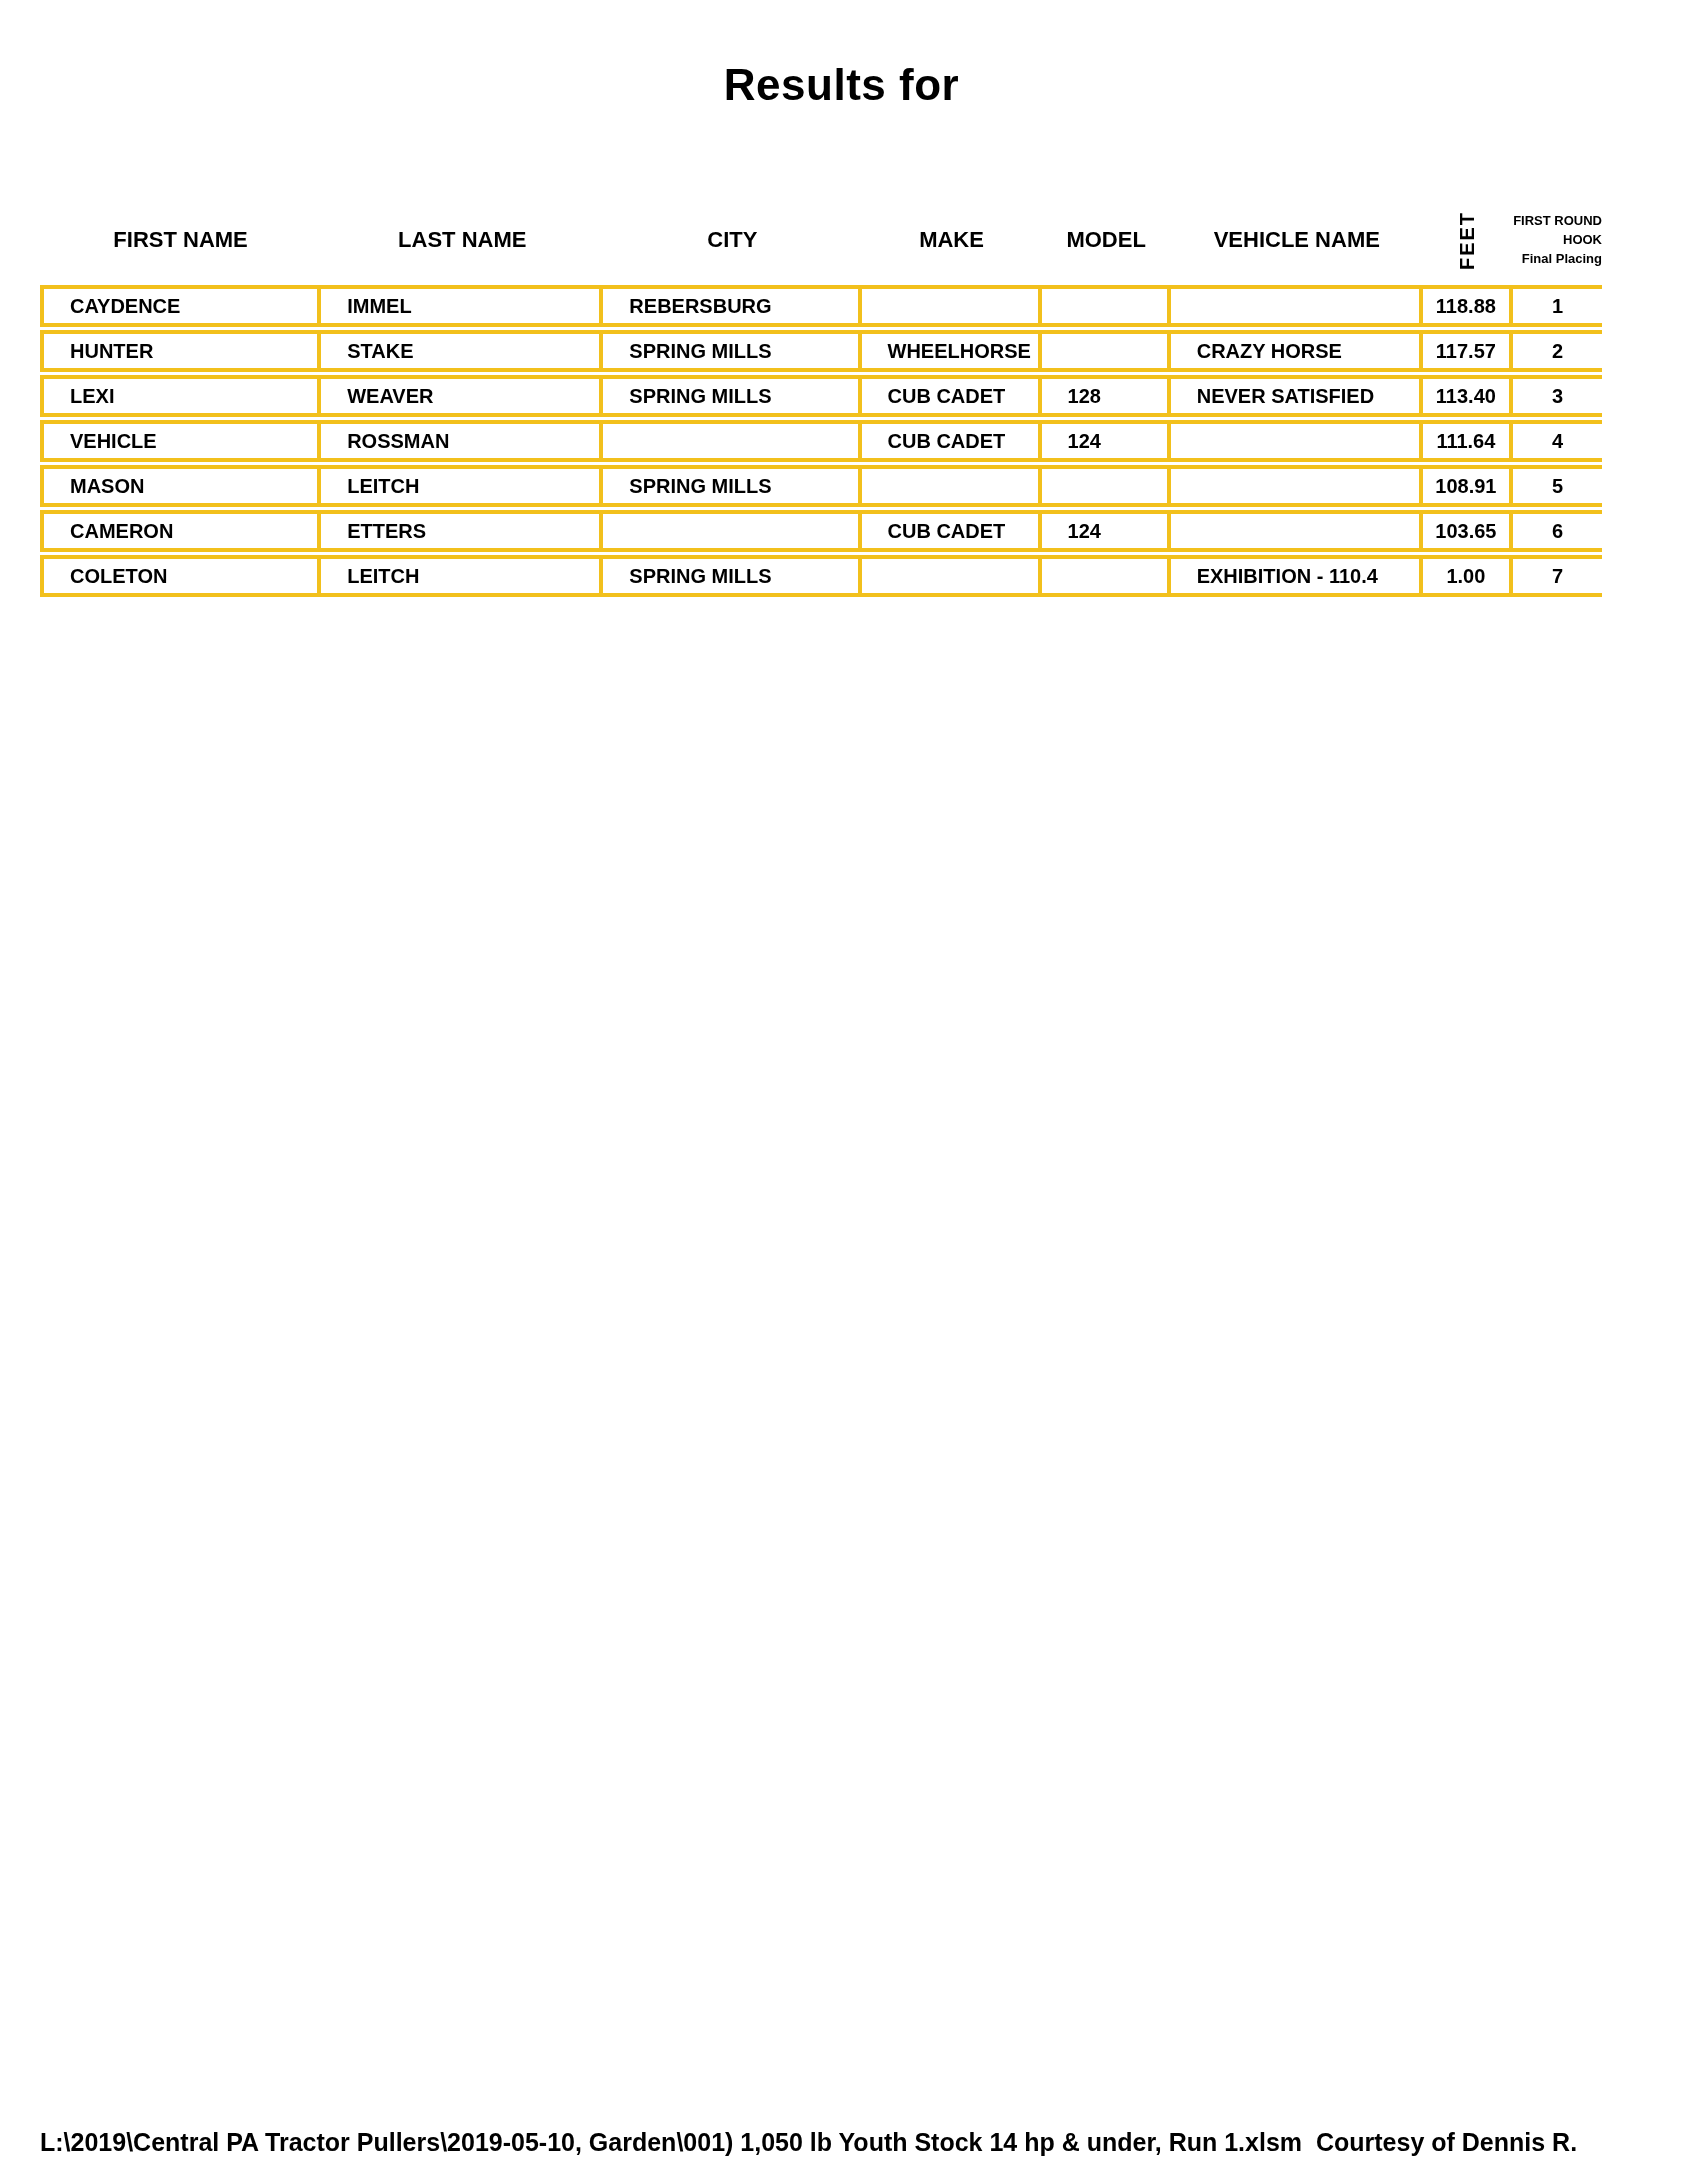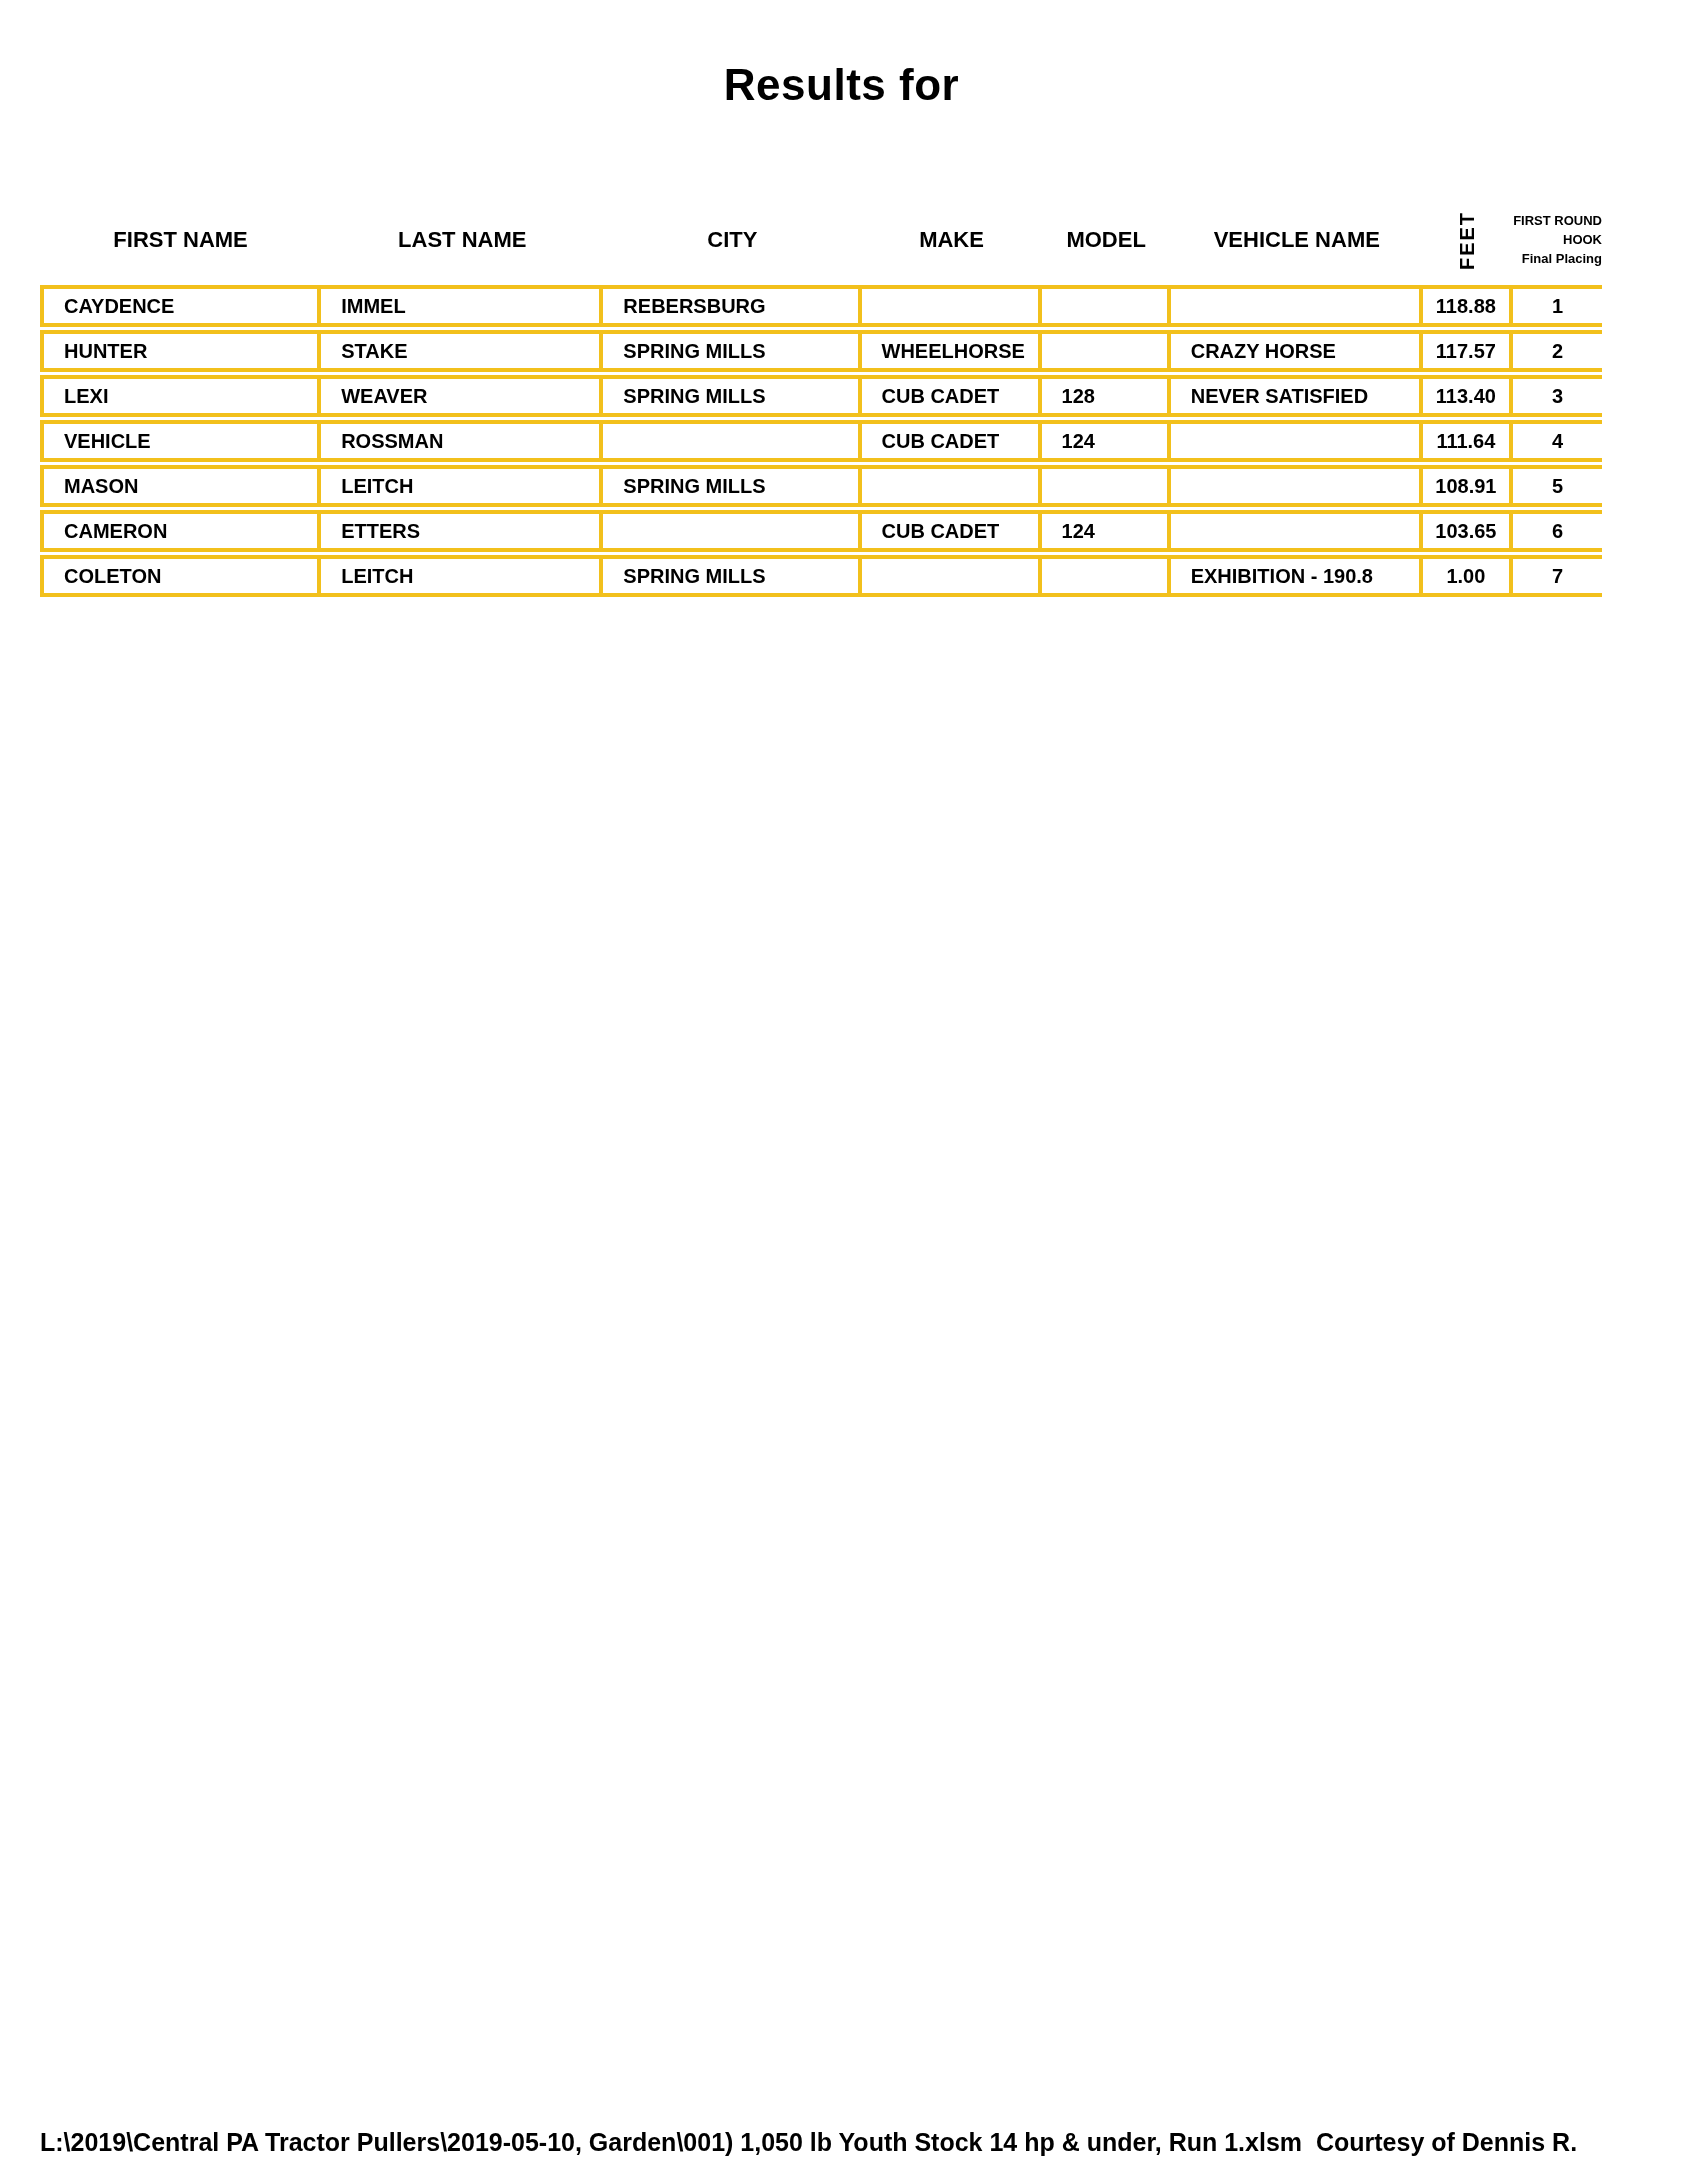--- a/index.html
+++ b/index.html
@@ -56,21 +56,21 @@
     font-size: 13px;
     line-height: 19px;
     white-space: nowrap;
     text-align: right;
   }
 
   tbody td {
     height: 42px;
     vertical-align: middle;
     font-size: 20px;
-    padding: 0 20px;
+    padding: 0 26px;
     border-top: 4px solid var(--gold);
     border-bottom: 4px solid var(--gold);
     border-left: none;
     border-right: 4px solid var(--gold);
     white-space: nowrap;
     overflow: hidden;
     background: var(--paper);
   }
   tbody td:first-child { border-left: 4px solid var(--gold); }
   tbody td:last-child  { border-right: none; }
@@ -188,21 +188,21 @@
     <td class="c-center">103.65</td>
     <td class="c-center">6</td>
   </tr>
 
   <tr>
     <td>COLETON</td>
     <td>LEITCH</td>
     <td>SPRING MILLS</td>
     <td></td>
     <td></td>
-    <td>EXHIBITION - 190.8</td>
+    <td>EXHIBITION - 110.4</td>
     <td class="c-center">1.00</td>
     <td class="c-center">7</td>
   </tr>
 </tbody>
 </table>
 
 <div class="footer">
   <div>L:\2019\Central PA Tractor Pullers\2019-05-10, Garden\001) 1,050 lb Youth Stock 14 hp &amp; under, Run 1.xlsm  Courtesy of Dennis R.</div>
   
 </div>

